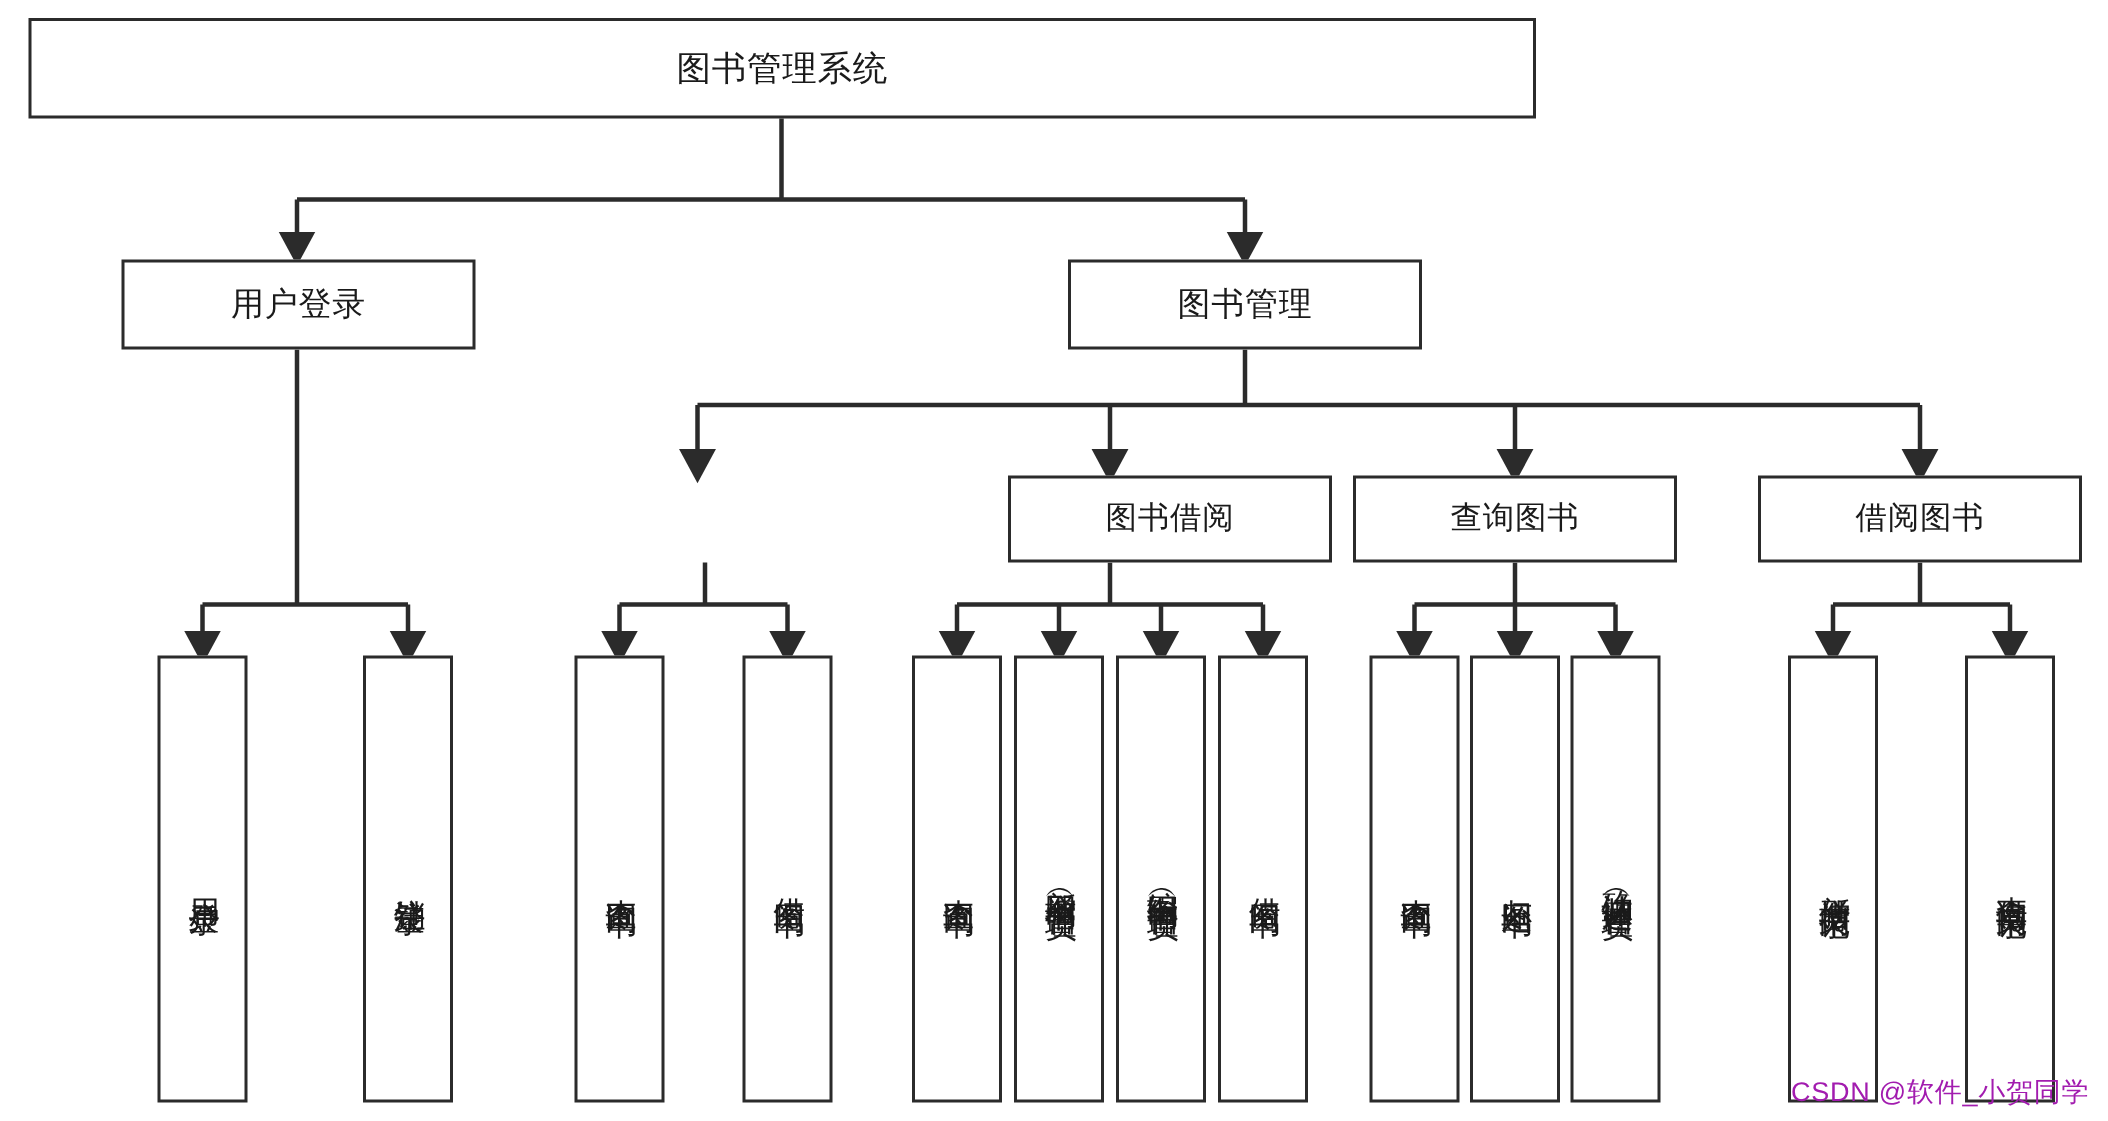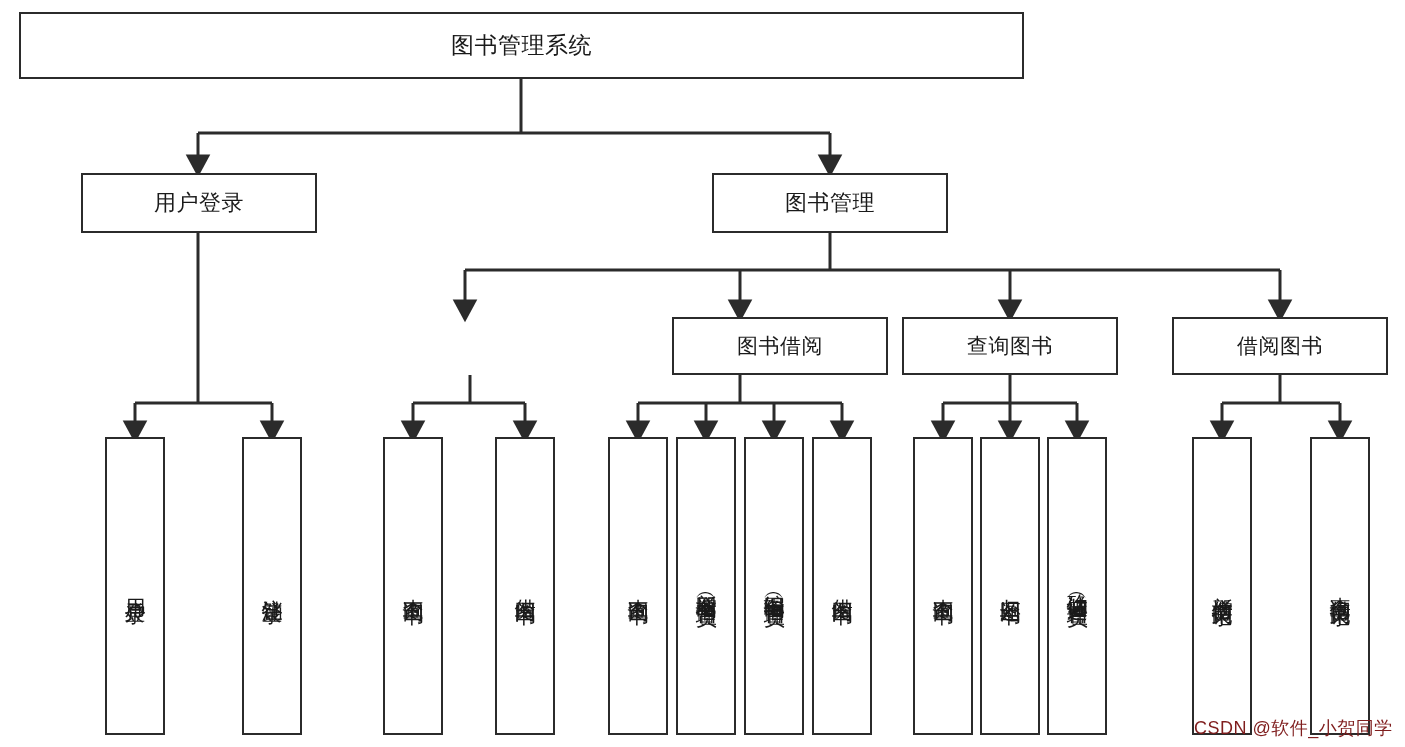--- a/index.html
+++ b/index.html
@@ -54,21 +54,21 @@
     writing-mode: vertical-rl;
     text-orientation: upright;
     font-size: 21px;
     line-height: 1.16;
     letter-spacing: 2px;
     max-height: 100%;
   }
   .watermark {
     position: absolute;
     z-index: 3;
-    color: #7f1d1d;
+    color: #a21caf;
     font-size: 18px;
     white-space: nowrap;
     letter-spacing: 0.5px;
   }
 </style>
 </head>
 <body>
 
 <div id="canvas">
 

